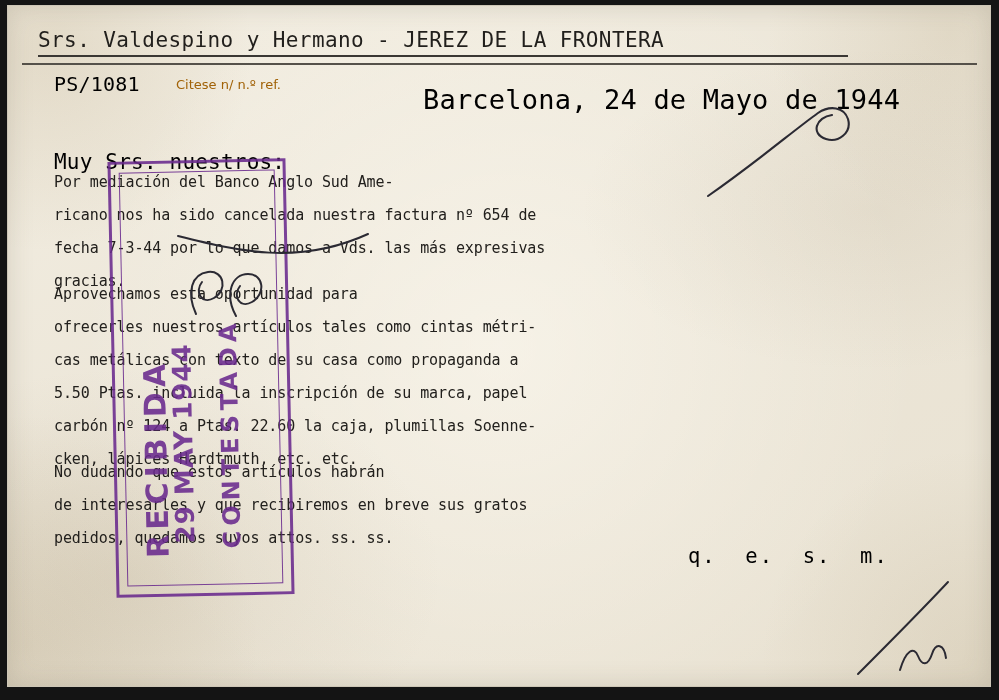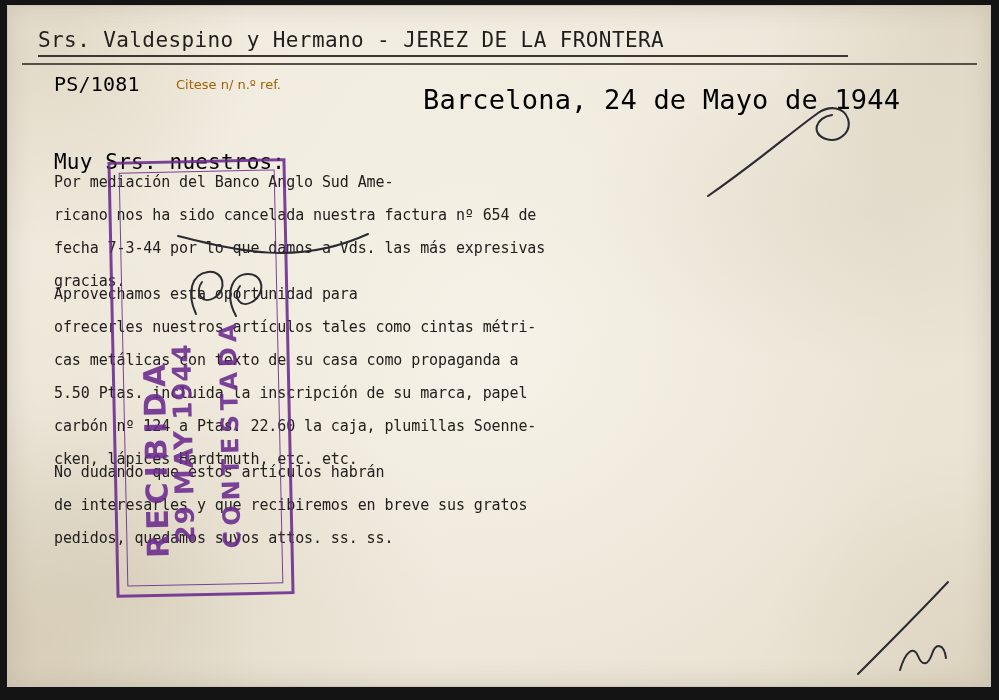--- a/index.html
+++ b/index.html
@@ -233,20 +233,21 @@
     <div id="p2" class="para">          Aprovechamos esta oportunidad para
 ofrecerles nuestros artículos tales como cintas métri-
 cas metálicas con texto de su casa como propaganda a
 5.50 Ptas. incluida la inscripción de su marca, papel
 carbón nº 124 a Ptas. 22.60 la caja, plumillas Soenne-
 cken, lápices Hardtmuth, etc. etc.</div>
     <div id="p3" class="para">          No dudando que estos artículos habrán
 de interesarles y que recibiremos en breve sus gratos
 pedidos, quedamos suyos attos. ss. ss.</div>
 
+    <div id="qesm" class="txt">q.  e.  s.  m.</div>
     <div id="signature">KARTRO</div>
 
     <div id="stamp">
       <div id="stamp-inner"></div>
       <div id="stamp-w1" class="stamp-word">RECIBIDA</div>
       <div id="stamp-w2" class="stamp-word">CONTESTADA</div>
       <div id="stamp-date">29 MAY 1944</div>
     </div>
 
     <svg class="scribble" style="left:690px; top:95px; width:170px; height:110px;" viewBox="0 0 170 110">

